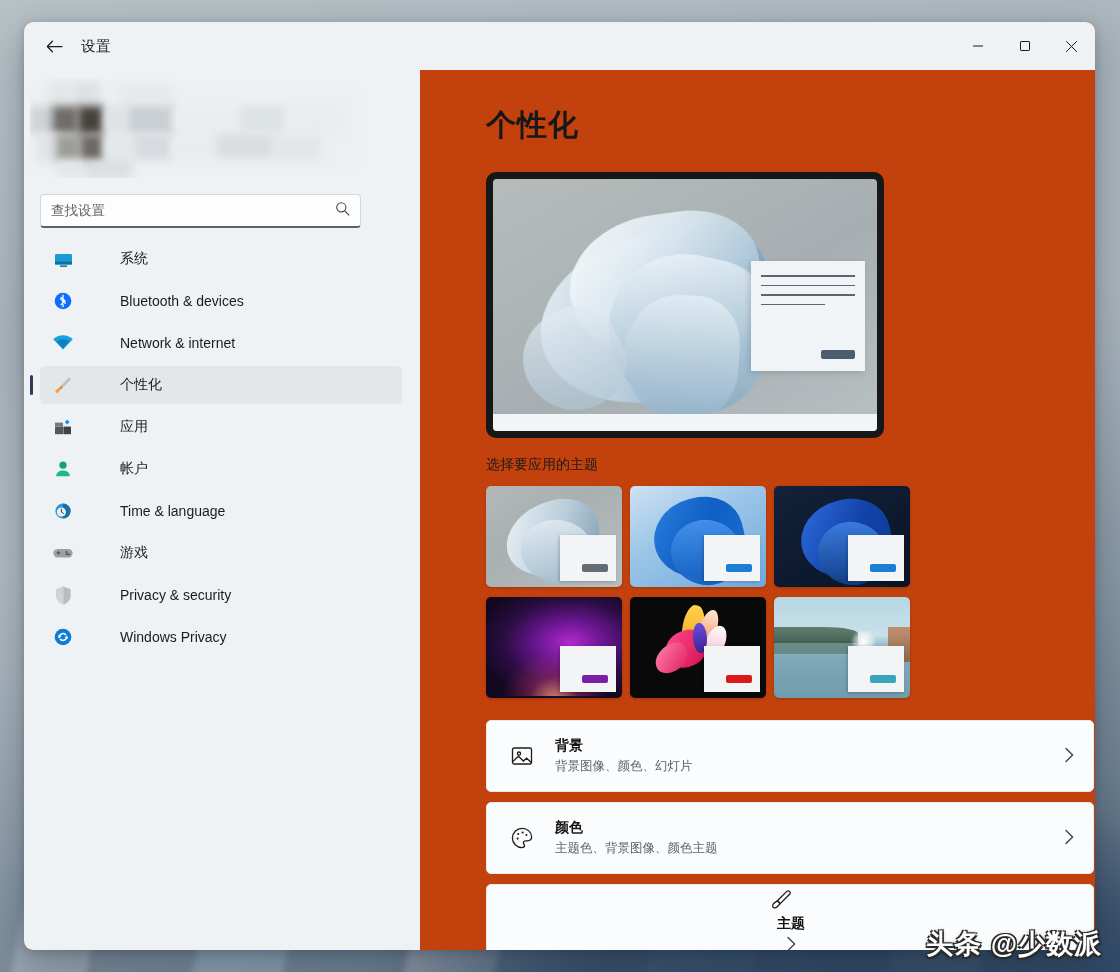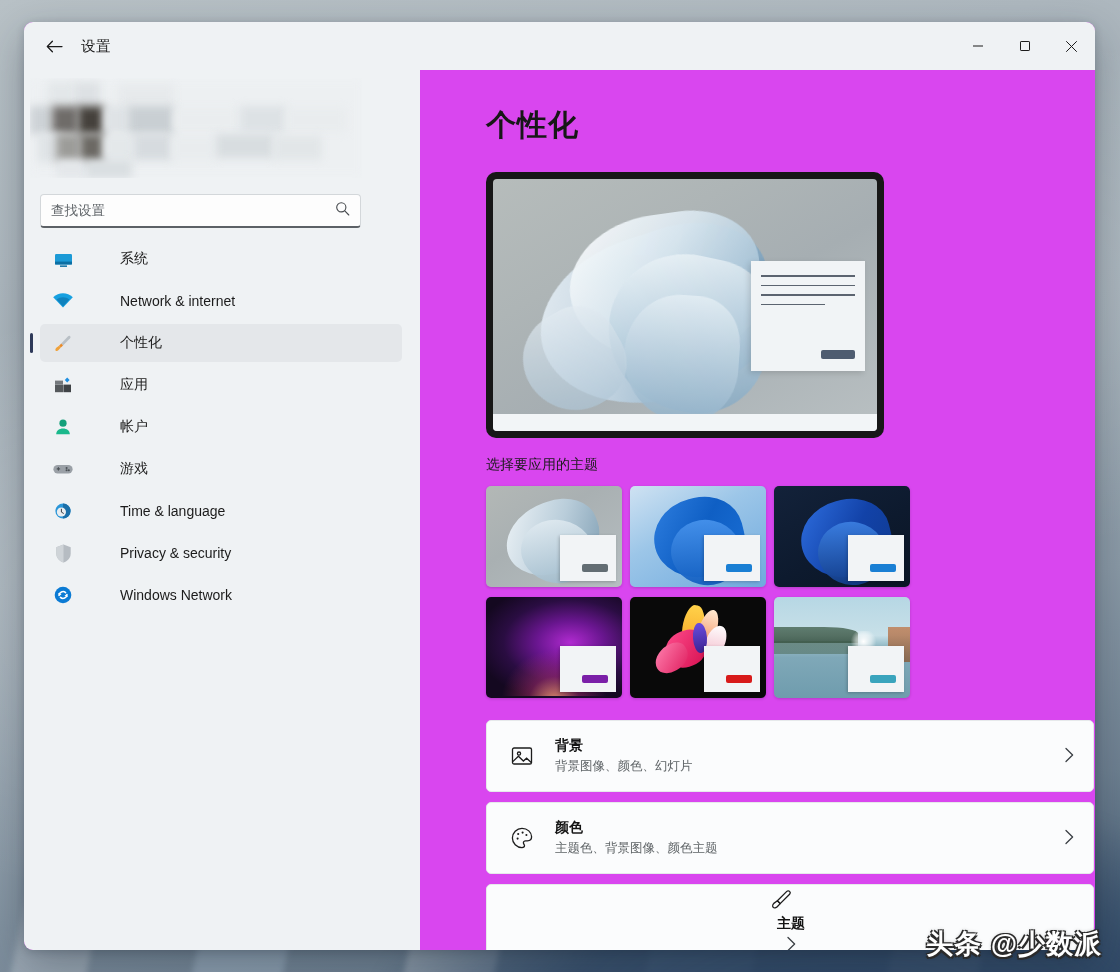--- a/index.html
+++ b/index.html
@@ -48,21 +48,21 @@
     filter: blur(6px);
   }
 
   
   #window {
     position: absolute;
     left: 24px;
     top: 22px;
     width: 1071px;
     height: 928px;
-    background: #d946ef;
+    background: #c2410c;
     border-radius: 9px;
     overflow: hidden;
     box-shadow: 0 14px 40px rgba(20,30,45,.32), 0 2px 8px rgba(20,30,45,.2);
   }
 
   
   #titlebar {
     height: 48px;
     display: flex;
     align-items: center;
@@ -402,20 +402,30 @@
           <span class="nav-icon">
             <svg width="21" height="21" viewBox="0 0 21 21">
               <rect x="2" y="5" width="17" height="10.5" rx="1.2" fill="#1b9ad6"></rect>
               <rect x="2" y="12.6" width="17" height="2.9" rx="0" fill="#0c6fa3"></rect>
               <rect x="7" y="16.4" width="7" height="1.5" fill="#0c6fa3"></rect>
             </svg>
           </span>
           <span class="nav-label">系统</span>
         </div>
 
+        <div class="nav-item">
+          <span class="nav-icon">
+            <svg width="20" height="20" viewBox="0 0 20 20">
+              <circle cx="10" cy="10" r="8.3" fill="#0d6efd"></circle>
+              <path d="M8 6.4l4.2 3.6-4.2 3.6M10 4.2v11.6" stroke="#fff" stroke-width="1.25" fill="none" stroke-linejoin="round" stroke-linecap="round"></path>
+              <path d="M7.7 7.7l4.5 4.6" stroke="#fff" stroke-width="1.25" fill="none" stroke-linecap="round"></path>
+            </svg>
+          </span>
+          <span class="nav-label">Bluetooth &amp; devices</span>
+        </div>
 
         <div class="nav-item">
           <span class="nav-icon">
             <svg width="22" height="18" viewBox="0 0 22 18">
               <path d="M1.2 5.2C4 2.6 7.4 1.2 11 1.2s7 1.4 9.8 4L11 15.6z" fill="#16a0e0"></path>
               <path d="M4.6 7.6C6.5 6 8.7 5.2 11 5.2s4.5.8 6.4 2.4L11 14.4z" fill="#0f82bd"></path>
             </svg>
           </span>
           <span class="nav-label">Network &amp; internet</span>
         </div>
@@ -444,68 +454,68 @@
         </div>
 
         <div class="nav-item">
           <span class="nav-icon">
             <svg width="20" height="20" viewBox="0 0 20 20">
               <circle cx="10" cy="6.2" r="3.6" fill="#13a07a"></circle>
               <path d="M3.2 17.2c0-3.6 3.1-5.7 6.8-5.7s6.8 2.1 6.8 5.7z" fill="#1ab98c"></path>
             </svg>
           </span>
           <span class="nav-label">帐户</span>
+        </div>
+
+        <div class="nav-item">
+          <span class="nav-icon">
+            <svg width="20" height="20" viewBox="0 0 20 20">
+              <circle cx="10" cy="10" r="7.6" fill="#2a96d8"></circle>
+              <path d="M10 2.4a7.6 7.6 0 0 1 0 15.2z" fill="#1b6fa8"></path>
+              <circle cx="8.4" cy="11" r="4.6" fill="#e9edf0"></circle>
+              <path d="M8.4 8.2v2.9l2 1.2" stroke="#3a3f44" stroke-width="1" fill="none" stroke-linecap="round"></path>
+            </svg>
+          </span>
+          <span class="nav-label">Time &amp; language</span>
         </div>
 
         <div class="nav-item">
           <span class="nav-icon">
             <svg width="22" height="16" viewBox="0 0 22 16">
               <rect x="1.4" y="4" width="19.2" height="8.4" rx="4.2" fill="#9aa0a6"></rect>
               <rect x="4.6" y="7.3" width="3.6" height="1.2" rx=".6" fill="#4c5257"></rect>
               <rect x="5.8" y="6.1" width="1.2" height="3.6" rx=".6" fill="#4c5257"></rect>
               <circle cx="14.6" cy="7" r="1.05" fill="#4c5257"></circle>
               <circle cx="16.8" cy="9.3" r="1.05" fill="#4c5257"></circle>
               <circle cx="14.6" cy="9.3" r="1.05" fill="#4c5257"></circle>
             </svg>
           </span>
           <span class="nav-label">游戏</span>
         </div>
 
-        <div class="nav-item">
-          <span class="nav-icon">
-            <svg width="20" height="20" viewBox="0 0 20 20">
-              <circle cx="10" cy="10" r="7.6" fill="#2a96d8"></circle>
-              <path d="M10 2.4a7.6 7.6 0 0 1 0 15.2z" fill="#1b6fa8"></path>
-              <circle cx="8.4" cy="11" r="4.6" fill="#e9edf0"></circle>
-              <path d="M8.4 8.2v2.9l2 1.2" stroke="#3a3f44" stroke-width="1" fill="none" stroke-linecap="round"></path>
-            </svg>
-          </span>
-          <span class="nav-label">Time &amp; language</span>
-        </div>
-
 
         <div class="nav-item">
           <span class="nav-icon">
             <svg width="19" height="21" viewBox="0 0 19 21">
               <path d="M9.5 1.4l7.2 2.8v6.4c0 4.6-3.3 7.7-7.2 9-3.9-1.3-7.2-4.4-7.2-9V4.2z" fill="#b6bcc2"></path>
               <path d="M9.5 1.4v18.2c-3.9-1.3-7.2-4.4-7.2-9V4.2z" fill="#cfd4d8"></path>
             </svg>
           </span>
           <span class="nav-label">Privacy &amp; security</span>
         </div>
 
         <div class="nav-item">
           <span class="nav-icon">
             <svg width="20" height="20" viewBox="0 0 20 20">
               <circle cx="10" cy="10" r="8.3" fill="#0b7bd4"></circle>
               <path d="M6 10.6a4 4 0 0 1 6.6-3M14 9.4a4 4 0 0 1-6.6 3" stroke="#fff" stroke-width="1.5" fill="none" stroke-linecap="round"></path>
               <path d="M5 8.1l1.1 2.6 2.5-1.2M15 11.9l-1.1-2.6-2.5 1.2" fill="#fff"></path>
             </svg>
           </span>
-          <span class="nav-label">Windows Network</span>
+          <span class="nav-label">Windows Privacy</span>
         </div>
 
       </div>
     </div>
 
     <div id="main">
 
       <div id="page-title">个性化</div>
 
       <div id="preview">

